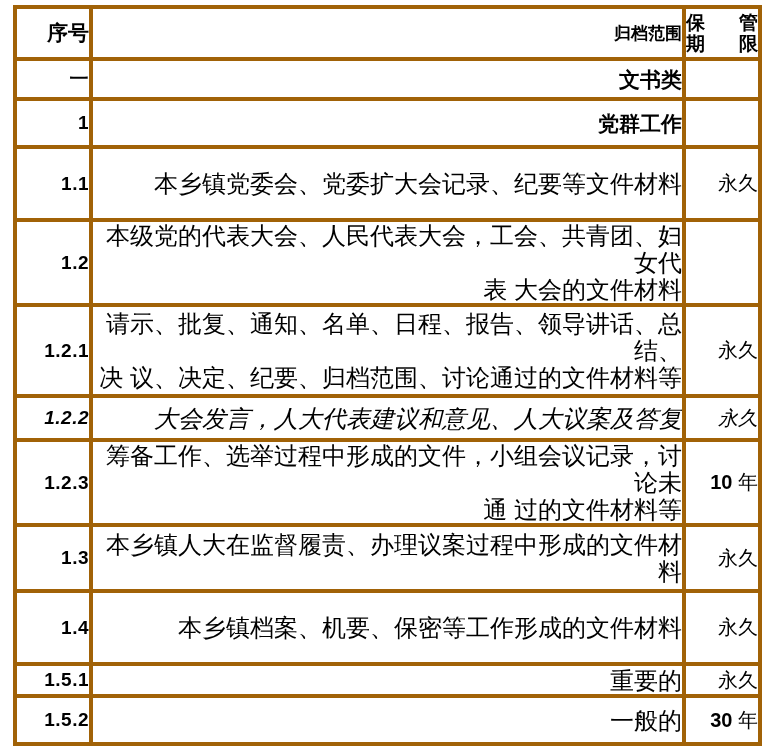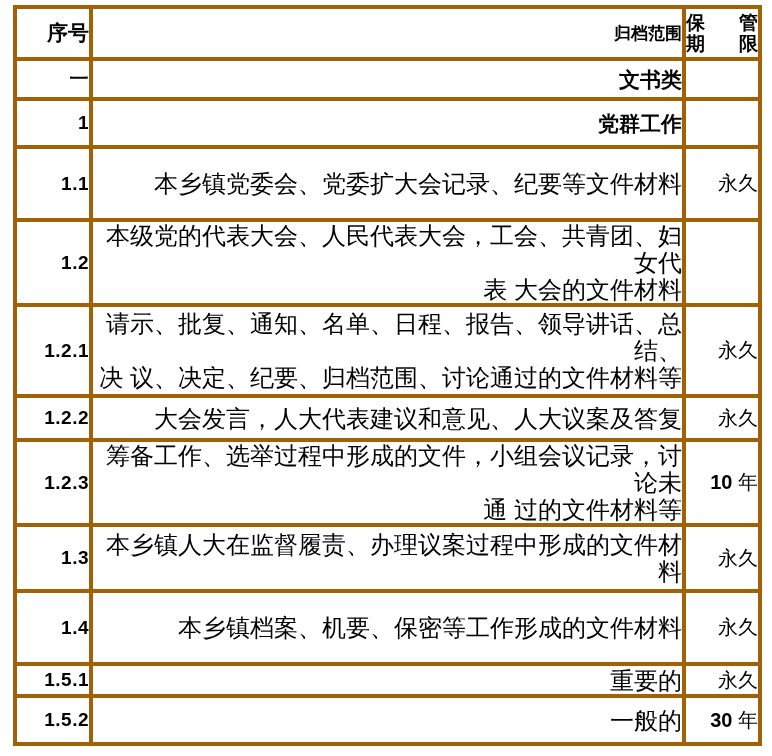--- a/index.html
+++ b/index.html
@@ -82,21 +82,21 @@
     font-size: 21px;
   }
 
   
   tr.rh52 { height: 52px; }
   tr.rh40 { height: 40px; }
   tr.rh48 { height: 48px; }
   tr.rh57 { height: 73px; }
   tr.rh61 { height: 61px; }
   tr.rh79 { height: 91px; }
-  tr.rh44 { height: 44px; }
+  tr.rh44 { height: 44px; font-style: italic; }
   tr.rh51 { height: 51px; }
   tr.rh66 { height: 66px; }
   tr.rh78 { height: 78px; }
   tr.rh45 { height: 32px; }
   tr.rh67 { height: 48px; }
 </style>
 </head>
 <body>
 
 <div class="page">

